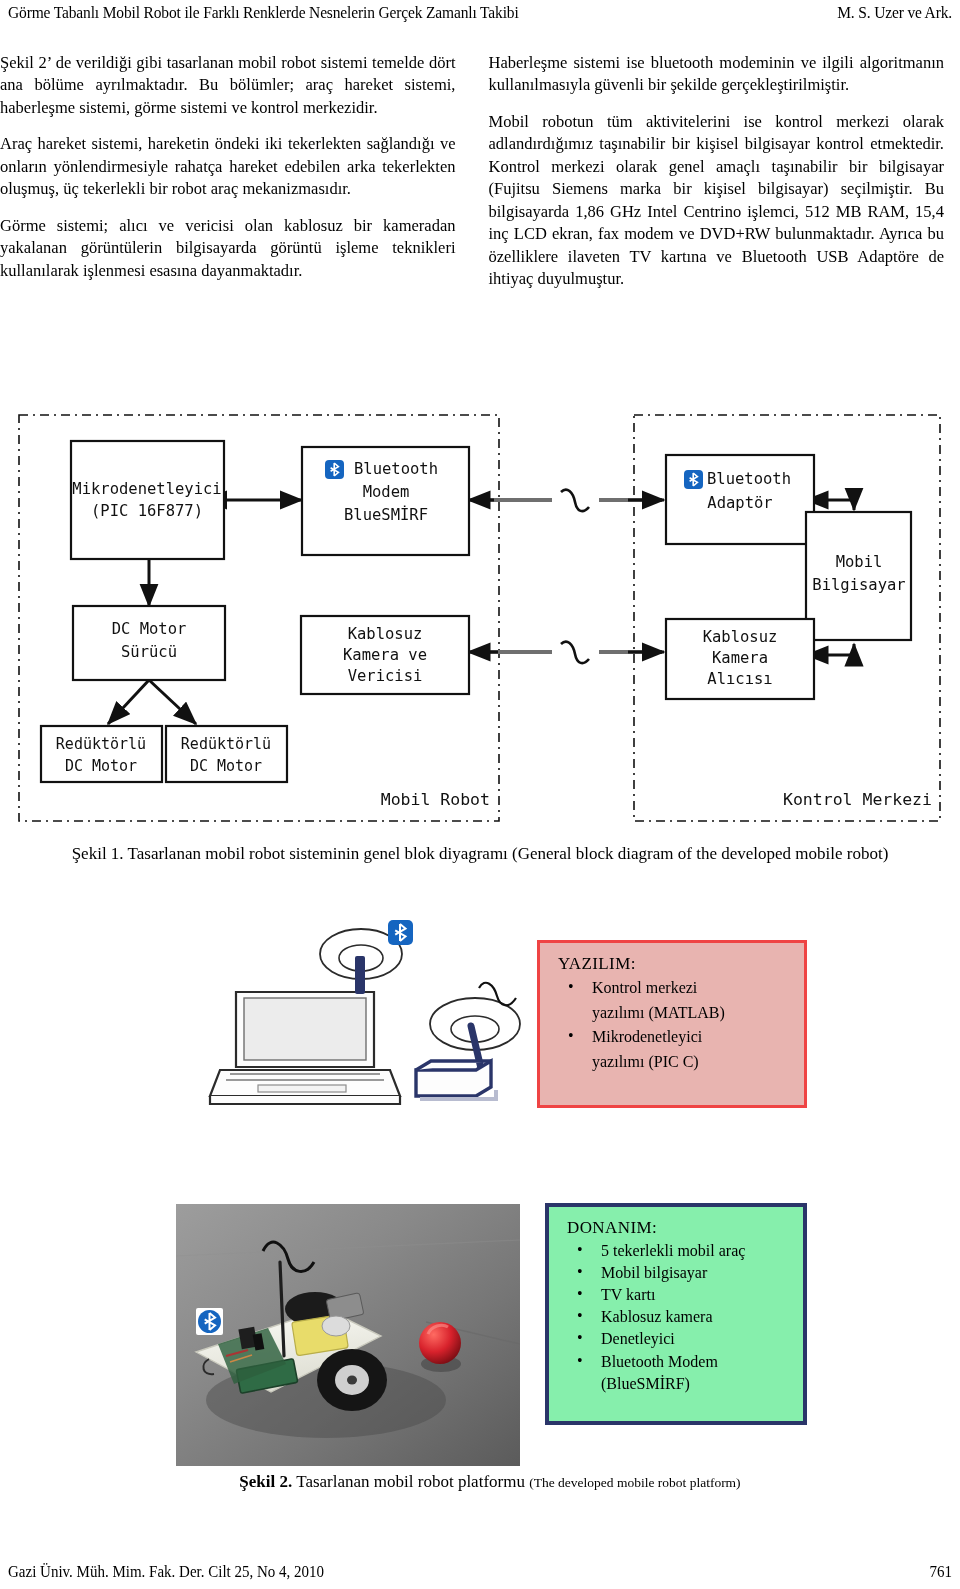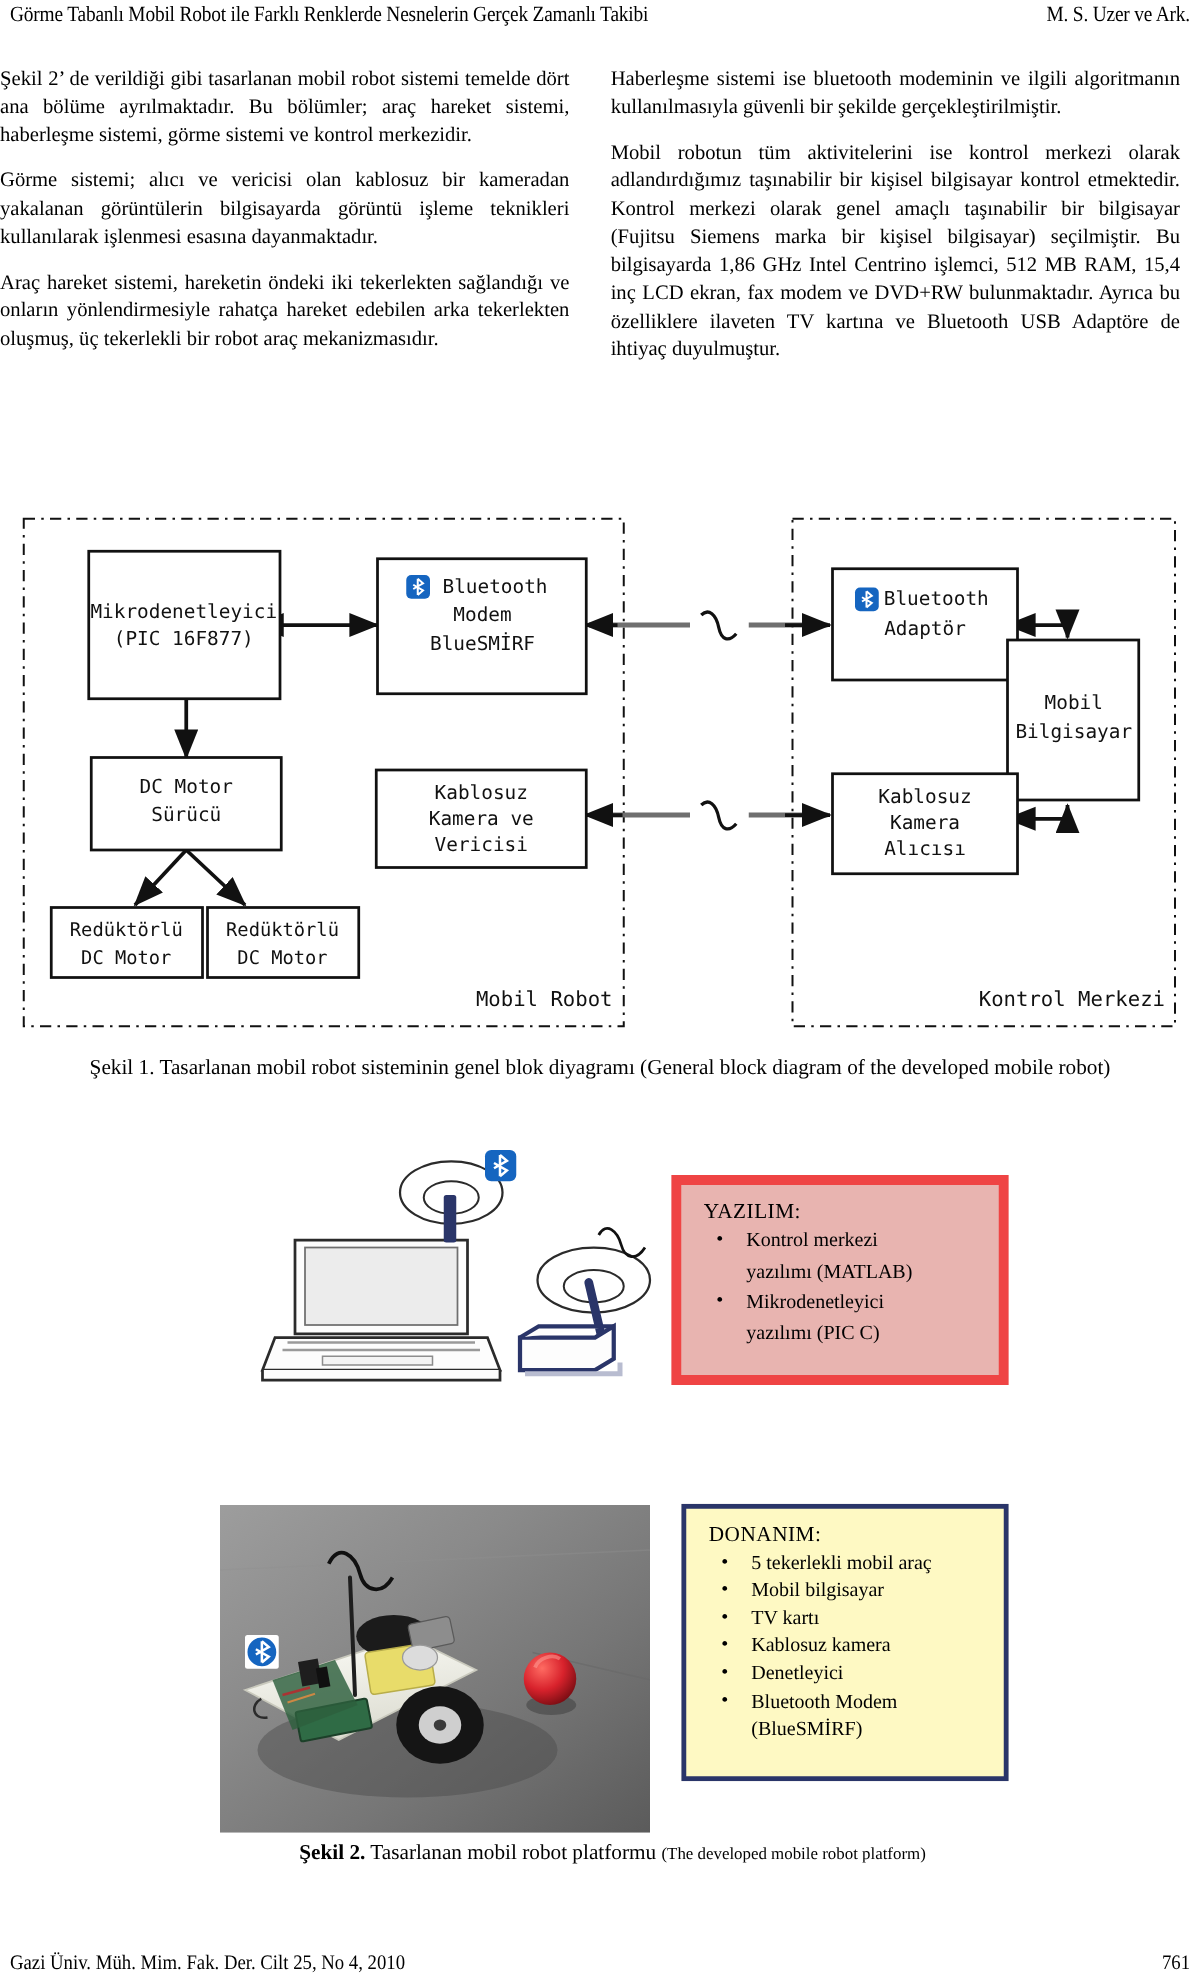--- a/index.html
+++ b/index.html
@@ -54,26 +54,26 @@
   #cap1 .b { font-weight:normal; }
   #cap1 .en { font-size:17px; }
 
   
   #laptop-art { position:absolute; left:158px; top:10px; width:380px; height:222px; }
 
   
   #yazilim-box {
     position:absolute; left:537px; top:940px; width:270px; height:168px;
     background:#e8b4b0;
-    border:8px solid #ef4444;
+    border:3px solid #ef4444;
     outline:1px solid #ffffff;
   }
   #donanim-box {
     position:absolute; left:545px; top:1203px; width:262px; height:222px;
-    background:#fef9c3;
+    background:#86efac;
     border:4px solid #2a3569;
     outline:1px solid #ffffff;
   }
   .panel-title {
     font-family:"Liberation Serif", serif;
     font-size:17px; letter-spacing:0.4px;
     margin:11px 0 2px 18px;
   }
   .panel-list { list-style:none; margin:0; padding:0 6px 0 24px; }
   .panel-list li {
@@ -115,22 +115,22 @@
 <body>
 
 <div id="running-head">
   <span class="rh-left">Görme Tabanlı Mobil Robot ile Farklı Renklerde Nesnelerin Gerçek Zamanlı Takibi</span>
   <span class="rh-right">M. S. Uzer ve Ark.</span>
 </div>
 
 <div id="body-cols">
   <div class="col">
     <p>Şekil 2’ de verildiği gibi tasarlanan mobil robot sistemi temelde dört ana bölüme ayrılmaktadır. Bu bölümler; araç hareket sistemi, haberleşme sistemi, görme sistemi ve kontrol merkezidir.</p>
+    <p>Araç hareket sistemi, hareketin öndeki iki tekerlekten sağlandığı ve onların yönlendirmesiyle rahatça hareket edebilen arka tekerlekten oluşmuş, üç tekerlekli bir robot araç mekanizmasıdır.</p>
     <p>Görme sistemi; alıcı ve vericisi olan kablosuz bir kameradan yakalanan görüntülerin bilgisayarda görüntü işleme teknikleri kullanılarak işlenmesi esasına dayanmaktadır.</p>
-    <p>Araç hareket sistemi, hareketin öndeki iki tekerlekten sağlandığı ve onların yönlendirmesiyle rahatça hareket edebilen arka tekerlekten oluşmuş, üç tekerlekli bir robot araç mekanizmasıdır.</p>
   </div>
   <div class="col">
     <p>Haberleşme sistemi ise bluetooth modeminin ve ilgili algoritmanın kullanılmasıyla güvenli bir şekilde gerçekleştirilmiştir.</p>
     <p>Mobil robotun tüm aktivitelerini ise kontrol merkezi olarak adlandırdığımız taşınabilir bir kişisel bilgisayar kontrol etmektedir. Kontrol merkezi olarak genel amaçlı taşınabilir bir bilgisayar (Fujitsu Siemens marka bir kişisel bilgisayar) seçilmiştir. Bu bilgisayarda 1,86 GHz Intel Centrino işlemci, 512 MB RAM, 15,4 inç LCD ekran, fax modem ve DVD+RW bulunmaktadır. Ayrıca bu özelliklere ilaveten TV kartına ve Bluetooth USB Adaptöre de ihtiyaç duyulmuştur.</p>
   </div>
 </div>
 
 <div id="fig1">
 <svg width="928" height="418" viewBox="0 0 928 418" xmlns="http://www.w3.org/2000/svg">
   <defs>

